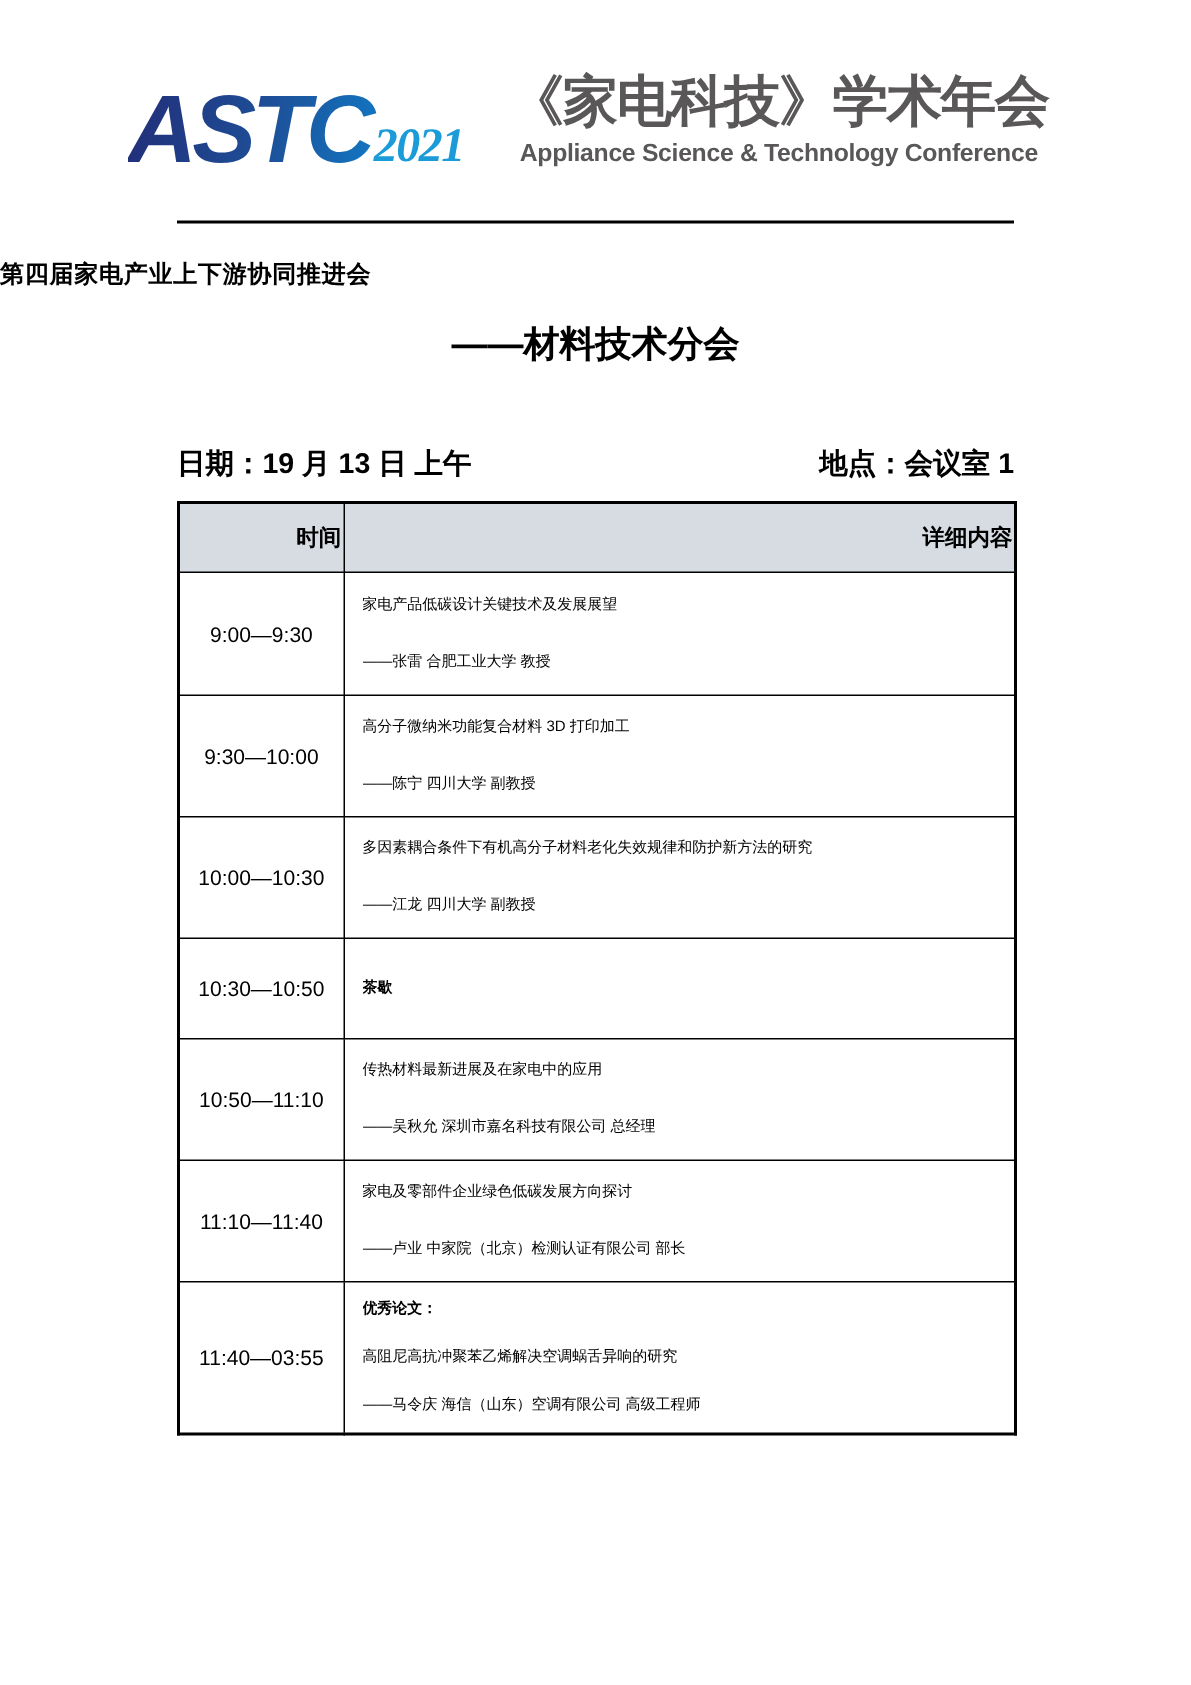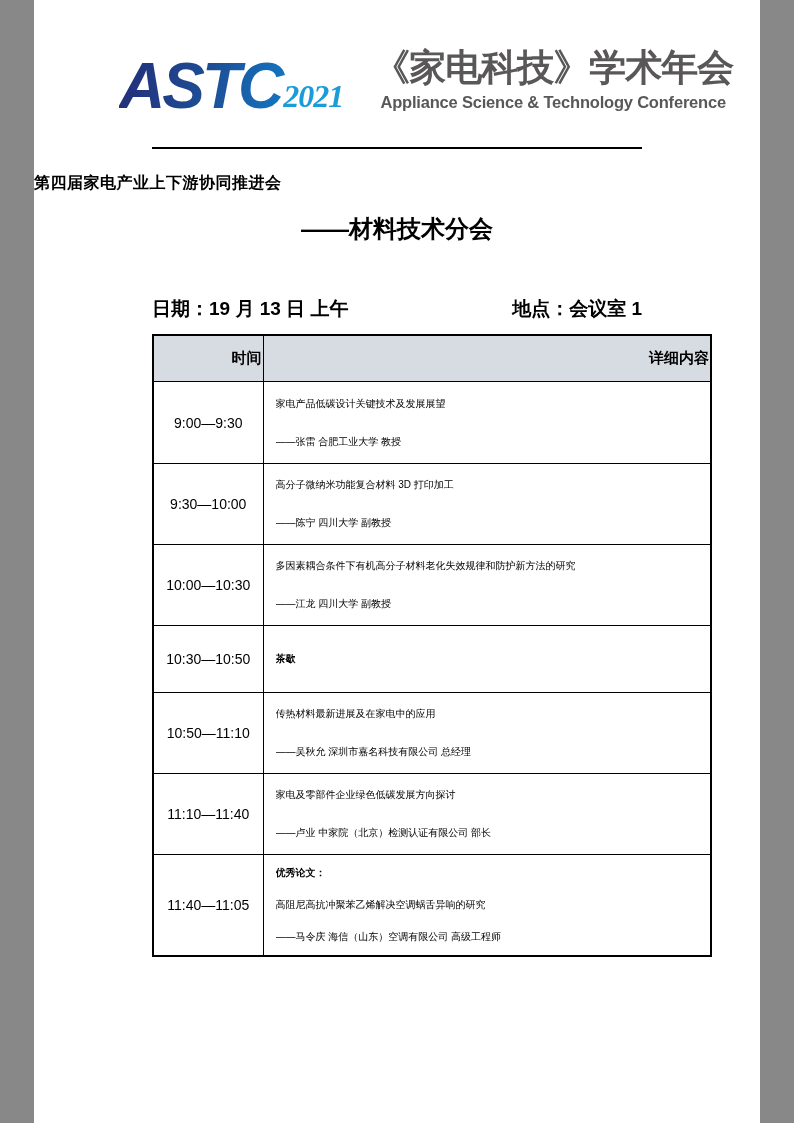--- a/index.html
+++ b/index.html
@@ -1,19 +1,19 @@
 <!DOCTYPE html>
 <html style="--logo-grad-start: #232d78; --logo-grad-mid: #1d4f97; --logo-grad-end: #1277c3; --logo-year-blue: #1b9cd8; --brand-gray: #595757; --table-header-bg: #d7dce3;"><head>
 <meta charset="utf-8">
 <style>
   html,body{margin:0;padding:0;background:#888;}
   body{font-family:"Liberation Sans", sans-serif;}
   .page{
     position:relative;
-    width:726px;height:1123px;
+    width:794px;height:1123px;
     margin:0 auto;
     background:#fff;
     color:#000;
     overflow:hidden;
   }
   
   .masthead{
     display:flex;
     align-items:flex-start;
     margin:46px 0 0 85px;
@@ -206,21 +206,21 @@
           </td>
         </tr>
         <tr style="height: 76px;">
           <td class="time">11:10—11:40</td>
           <td class="detail">
             <div class="line">家电及零部件企业绿色低碳发展方向探讨</div>
             <div class="line">——卢业 中家院（北京）检测认证有限公司 部长</div>
           </td>
         </tr>
         <tr style="height: 101px;">
-          <td class="time">11:40—11:05</td>
+          <td class="time">11:40—03:55</td>
           <td class="detail tight">
             <div class="line bold">优秀论文：</div>
             <div class="line">高阻尼高抗冲聚苯乙烯解决空调蜗舌异响的研究</div>
             <div class="line">——马令庆 海信（山东）空调有限公司 高级工程师</div>
           </td>
         </tr>
       </tbody>
   </table>
 
 </div>

